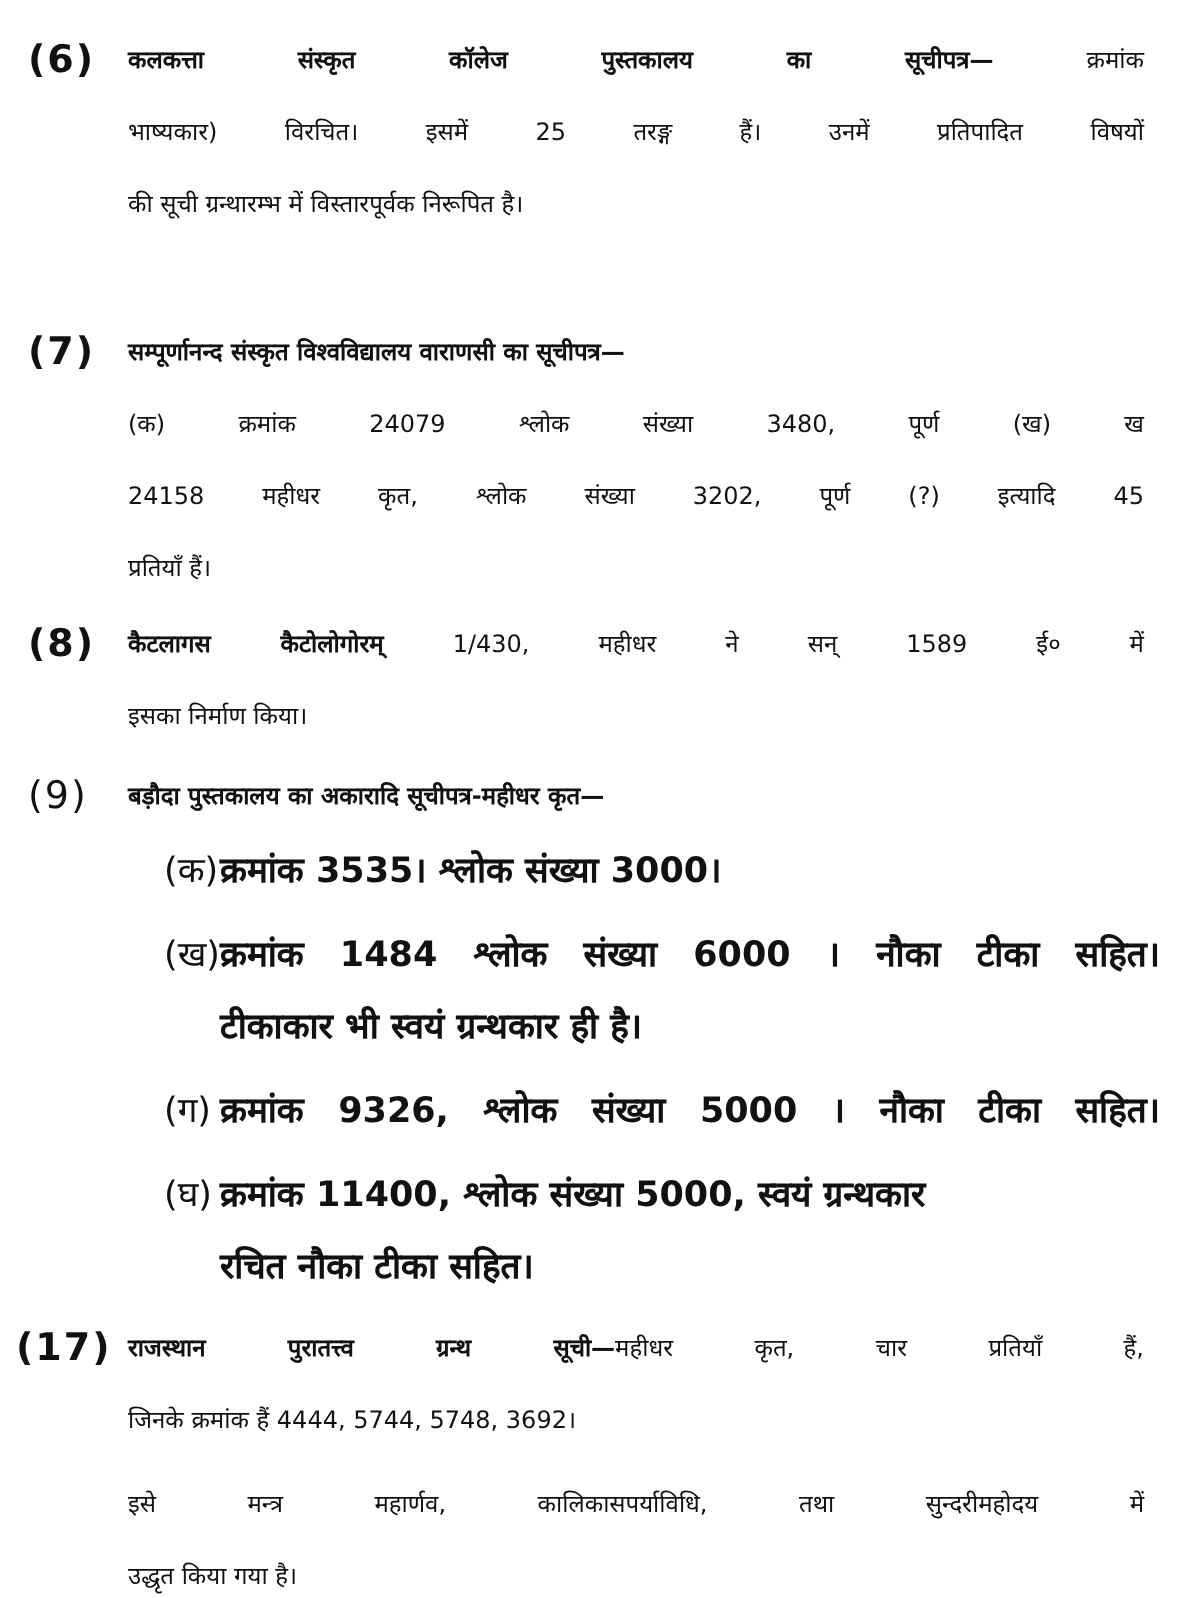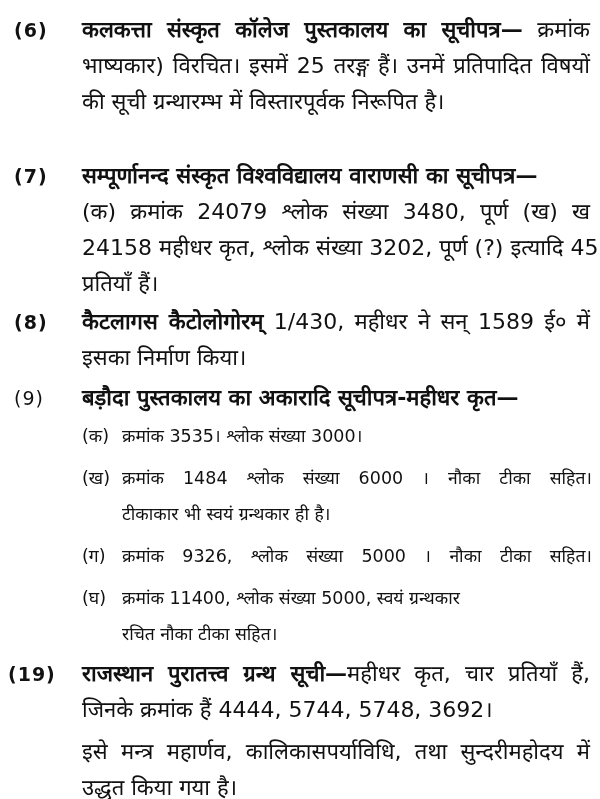--- a/index.html
+++ b/index.html
@@ -9,29 +9,29 @@
   }
   .page { position: absolute; left: 0; top: 0; width: 600px; height: 799px; }
   .entry { position: absolute; left: 0; width: 600px; }
   .num {
     position: absolute; left: 14px; top: 0;
     font-family: "DejaVu Sans", sans-serif; font-weight: bold;
     font-size: 19px; line-height: 36px; letter-spacing: 1px;
   }
   .num.light { font-weight: normal; }
   .body {
-    position: absolute; left: 82px; width: 508px;
-    font-size: 22px; line-height: 36px; text-align: justify;
+    position: absolute; left: 64px; width: 508px;
+    font-size: 12px; line-height: 36px; text-align: justify;
   }
   .line { display: block; white-space: nowrap; text-align-last: justify; }
   .line.last { text-align-last: left; }
   .b { font-weight: bold; }
   .sub { position: absolute; left: 82px; width: 510px; font-size: 17.5px; line-height: 36px; }
   .sub .lbl { position: absolute; left: 0; top: 0; white-space: nowrap; }
-  .sub .txt { position: absolute; left: 40px; width: 470px; }
+  .sub .txt { position: absolute; left: 28px; width: 470px; font-weight: bold; }
 </style>
 </head>
 <body>
 
 <div class="page">
 
   <div class="entry" style="top:12px;">
     <div class="num">(6)</div>
     <div class="body">
       <span class="line"><span class="b">कलकत्ता संस्कृत कॉलेज पुस्तकालय का सूचीपत्र—</span> <span>क्रमांक</span></span>
@@ -85,21 +85,21 @@
     <div class="sub" style="top:200px;">
       <span class="lbl">(घ)</span>
       <div class="txt">
         <span class="line last">क्रमांक 11400, श्लोक संख्या 5000, स्वयं ग्रन्थकार</span>
         <span class="line last">रचित नौका टीका सहित।</span>
       </div>
     </div>
   </div>
 
   <div class="entry" style="top:656px;">
-    <div class="num" style="left:8px;">(19)</div>
+    <div class="num" style="left:8px;">(17)</div>
     <div class="body">
       <span class="line"><span class="b">राजस्थान पुरातत्त्व ग्रन्थ सूची—</span><span>महीधर कृत, चार प्रतियाँ हैं,</span></span>
       <span class="line last">जिनके क्रमांक हैं 4444, 5744, 5748, 3692।</span>
       <div style="height:6px;"></div>
       <span class="line">इसे मन्त्र महार्णव, कालिकासपर्याविधि, तथा सुन्दरीमहोदय में</span>
       <span class="line last">उद्धृत किया गया है।</span>
     </div>
   </div>
 
 </div>

